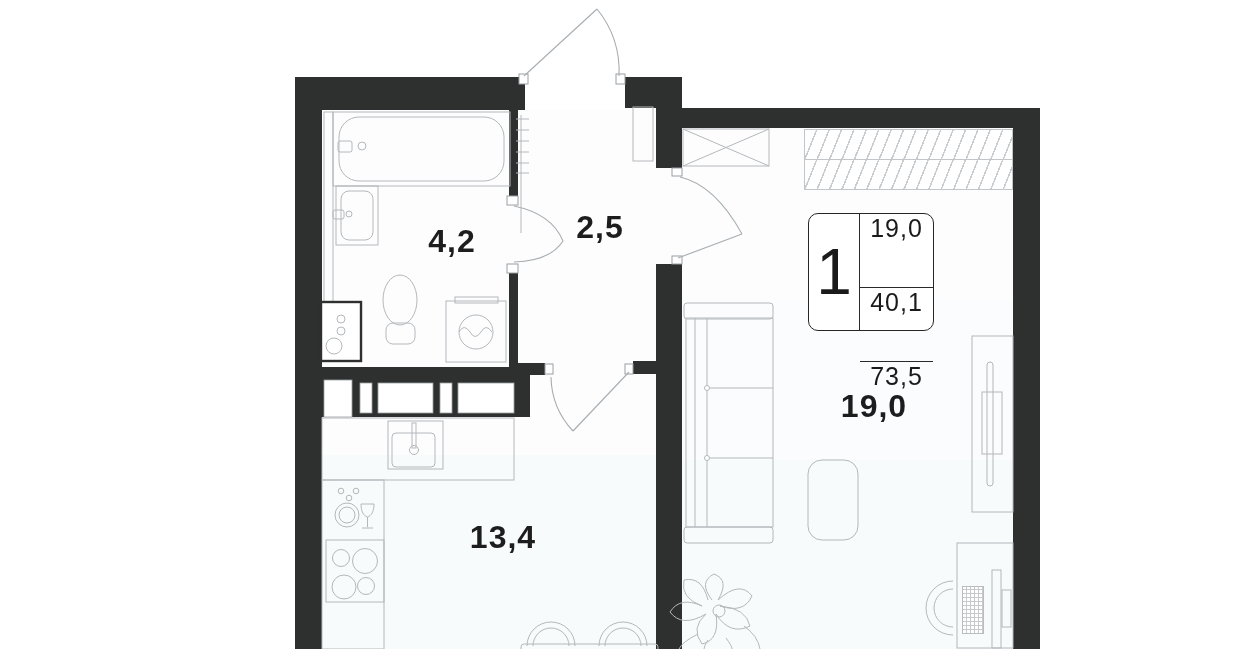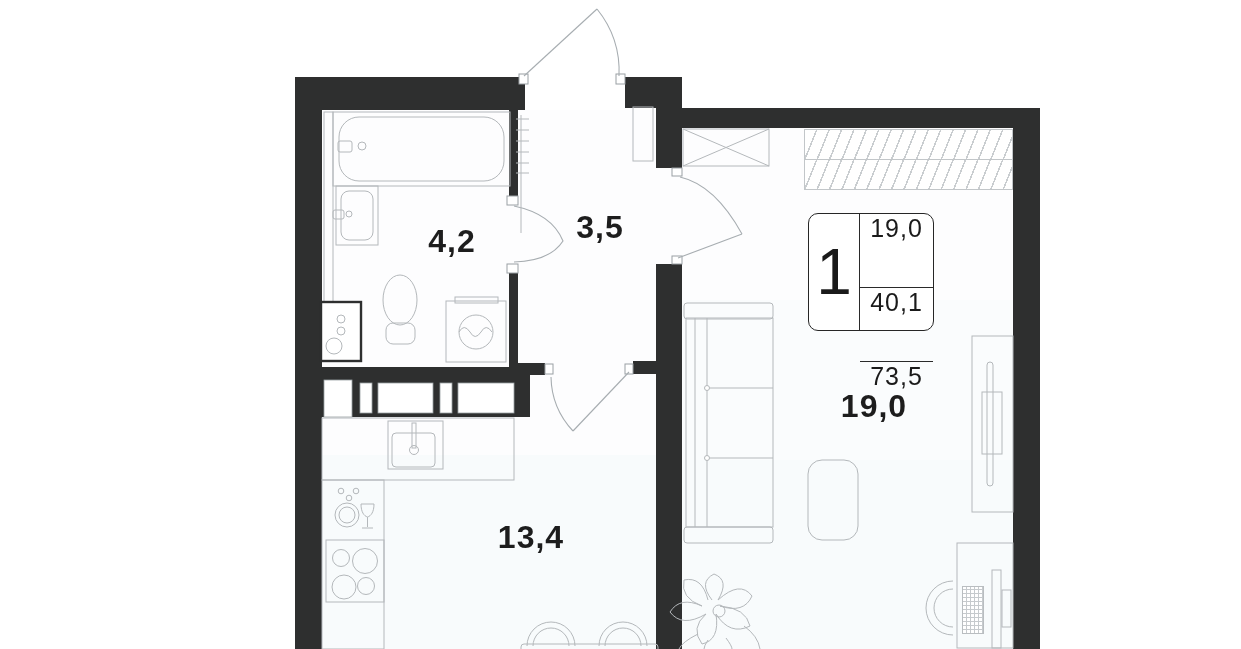--- a/index.html
+++ b/index.html
@@ -232,16 +232,16 @@
   <div id="unit-card">
     <div class="rooms-cell">1</div>
     <div class="areas">
       <div class="area-row">19,0</div>
       <div class="area-row">40,1</div>
       <div class="area-row">73,5</div>
     </div>
   </div>
 
   <span class="room-label" style="left:452px;top:241px;">4,2</span>
-  <span class="room-label" style="left:600px;top:227px;">3,5</span>
-  <span class="room-label" style="left:531px;top:537px;">13,4</span>
+  <span class="room-label" style="left:600px;top:227px;">2,5</span>
+  <span class="room-label" style="left:503px;top:537px;">13,4</span>
   <span class="room-label" style="left:874px;top:406px;">19,0</span>
 </div>
 
 </body></html>

